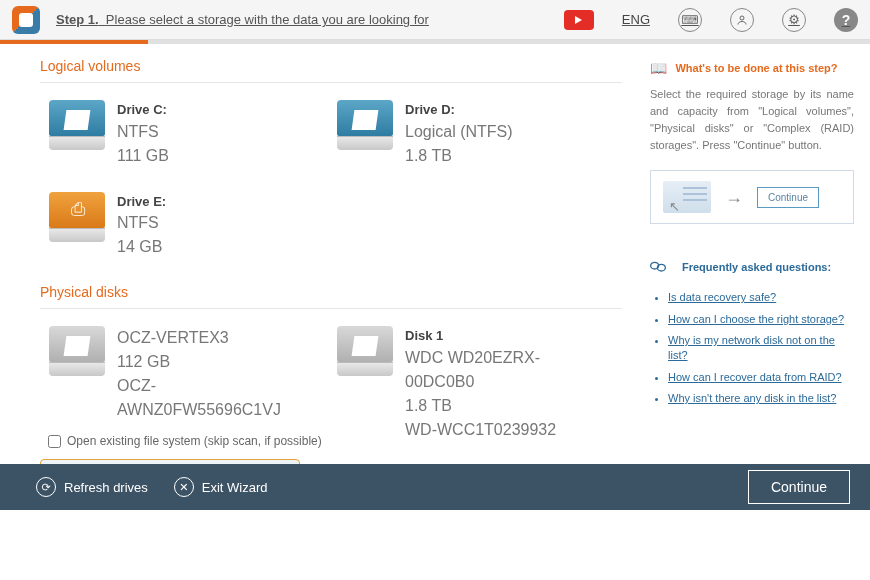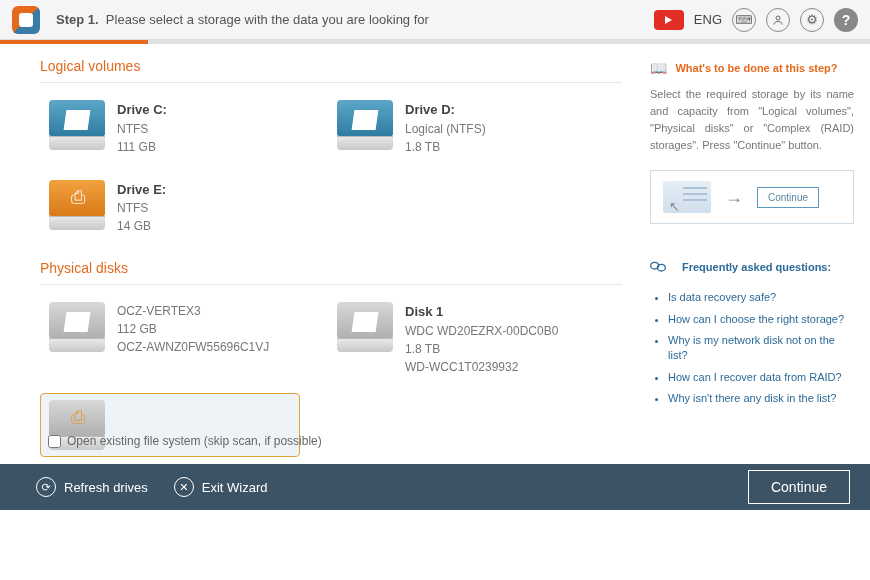--- a/index.html
+++ b/index.html
@@ -1,24 +1,24 @@
 <!DOCTYPE html>
 <html><head>
 <meta charset="utf-8">
 <style>
   * { box-sizing: border-box; margin: 0; padding: 0; }
   body { font-family: Arial, Helvetica, sans-serif; font-size: 12px; color: #555; background: #fff; width: 870px; height: 580px; overflow: hidden; }
   
   
-  .header { display: flex; align-items: center; height: 40px; padding: 8px 12px; border-bottom: 1px solid #ddd; background: #f5f5f5; }
+  .header { display: flex; align-items: center; height: 40px; padding: 8px 12px; border-bottom: 1px solid #ddd; background: #f5f5f5; text-decoration: underline; }
   .logo { width: 28px; height: 28px; background: linear-gradient(135deg,#e56a1e 50%,#3a7ca8 50%); border-radius: 6px; margin-right: 16px; position: relative; }
   .logo::before{content:'';position:absolute;top:7px;left:7px;width:14px;height:14px;background:#fff;border-radius:3px;}
   .step-title { flex: 1; font-size: 13px; color: #555; }
   .step-title b { font-weight: bold; }
-  .hdr-icons { display: flex; align-items: center; gap: 10px; }
+  .hdr-icons { display: flex; align-items: center; gap: 28px; }
   .yt-icon { width:30px; height:20px; background:#e52d27; border-radius:4px; display:flex;align-items:center;justify-content:center; }
   .yt-icon::before{content:'';border-left:7px solid #fff;border-top:4px solid transparent;border-bottom:4px solid transparent;}
   .lang { font-size:13px; color:#444; }
   .circ-icon { width:24px; height:24px; border:1.5px solid #888; border-radius:50%; display:flex;align-items:center;justify-content:center; color:#666; font-size:12px; cursor:pointer;}
   .gear { font-size:13px;}
   .help-solid{ width:24px;height:24px;border-radius:50%;background:#888;color:#fff;display:flex;align-items:center;justify-content:center;font-size:14px;font-weight:bold;cursor:pointer;}
 
   .progress { height:4px; background:#e0e0e0; }
   .progress-fill { height:100%; width:17%; background:#e56a1e; }
 
@@ -38,40 +38,40 @@
   .disk-body{position:absolute;top:0;left:0;right:0;bottom:14px;border-radius:4px 4px 2px 2px;}
   .disk-base{position:absolute;left:0;right:0;bottom:0;height:14px;background:linear-gradient(#e8e8e8,#c8c8c8);border-radius:0 0 4px 4px;border-top:1px solid #bbb;}
   .disk-blue .disk-body{background:linear-gradient(#5ca7c7,#2f7ca3);}
   .disk-orange .disk-body{background:linear-gradient(#f0a23e,#d97a18);}
   .disk-gray .disk-body{background:linear-gradient(#d8d8d8,#b0b0b0);}
   .win-flag{position:absolute;top:10px;left:16px;width:24px;height:20px;background:#fff;transform:skewX(-8deg);}
   .win-flag::before{content:'';position:absolute;left:11px;top:0;bottom:0;width:2px;background:inherit;}
   .usb-sym{position:absolute;top:8px;left:22px;color:#fff;font-size:18px;line-height:1;}
   .info { line-height:1.5; }
   .info .name { font-weight:bold; color:#444; font-size:13px; }
-  .info .meta { color:#777; font-size:12px; }
+  .info .meta { color:#777; font-size:16px; }
 
   .checkbox-row { position:absolute; bottom:16px; left:48px; display:flex; align-items:center; gap:6px; color:#666; font-size:12px;}
   .checkbox-row input{width:13px;height:13px;}
 
   
   .r-head { display:flex; align-items:center; gap:8px; color:#e56a1e; font-weight:bold; margin-bottom:10px; margin-top:2px;}
   .r-head-icon{color:#e56a1e;font-size:14px;}
   .r-text{color:#777; line-height:1.55; text-align:justify;}
   .hint-box{border:1px solid #cfdbe6; padding:10px 12px; margin:16px 0 36px; display:flex; align-items:center; gap:14px;}
   .hint-left{width:48px;height:32px;background:linear-gradient(#e6eef6,#cfdeeb);border-radius:2px;position:relative;}
   .hint-lines{position:absolute;left:20px;top:6px;}
   .hint-lines span{display:block;width:24px;height:2px;background:#aac3d8;margin-bottom:4px;}
   .hint-cur{position:absolute;left:6px;top:18px;color:#888;font-size:13px;}
   .arrow{color:#888;font-size:18px;}
   .mini-btn{border:1px solid #5a99c2;padding:4px 10px;font-size:10px;color:#5a85a5;}
   .faq-head{display:flex;align-items:center;gap:16px;color:#2b6a99;font-weight:bold;margin-bottom:16px;}
   .faq-head svg{stroke:#2b6a99;}
   .faq-list{list-style:disc;padding-left:18px;color:#2b6a99;}
-  .faq-list li{margin-bottom:6px;line-height:1.4;cursor:pointer;}
+  .faq-list li{margin-bottom:6px;line-height:1.4;cursor:pointer;text-decoration:underline;}
 
   
   .footer { height:46px; background:#3c5366; display:flex; align-items:center; padding:0 20px 0 36px; color:#fff; font-size:13px;}
   .fbtn { display:flex; align-items:center; gap:8px; margin-right:26px; cursor:pointer; }
   .ficon{width:20px;height:20px;border:1.5px solid #fff;border-radius:50%;display:flex;align-items:center;justify-content:center;font-size:11px;}
   .spacer{flex:1;}
   .continue-btn{border:1px solid #fff;padding:8px 22px;font-size:14px;cursor:pointer;background:transparent;color:#fff;}
 </style>
 </head>
 <body>

